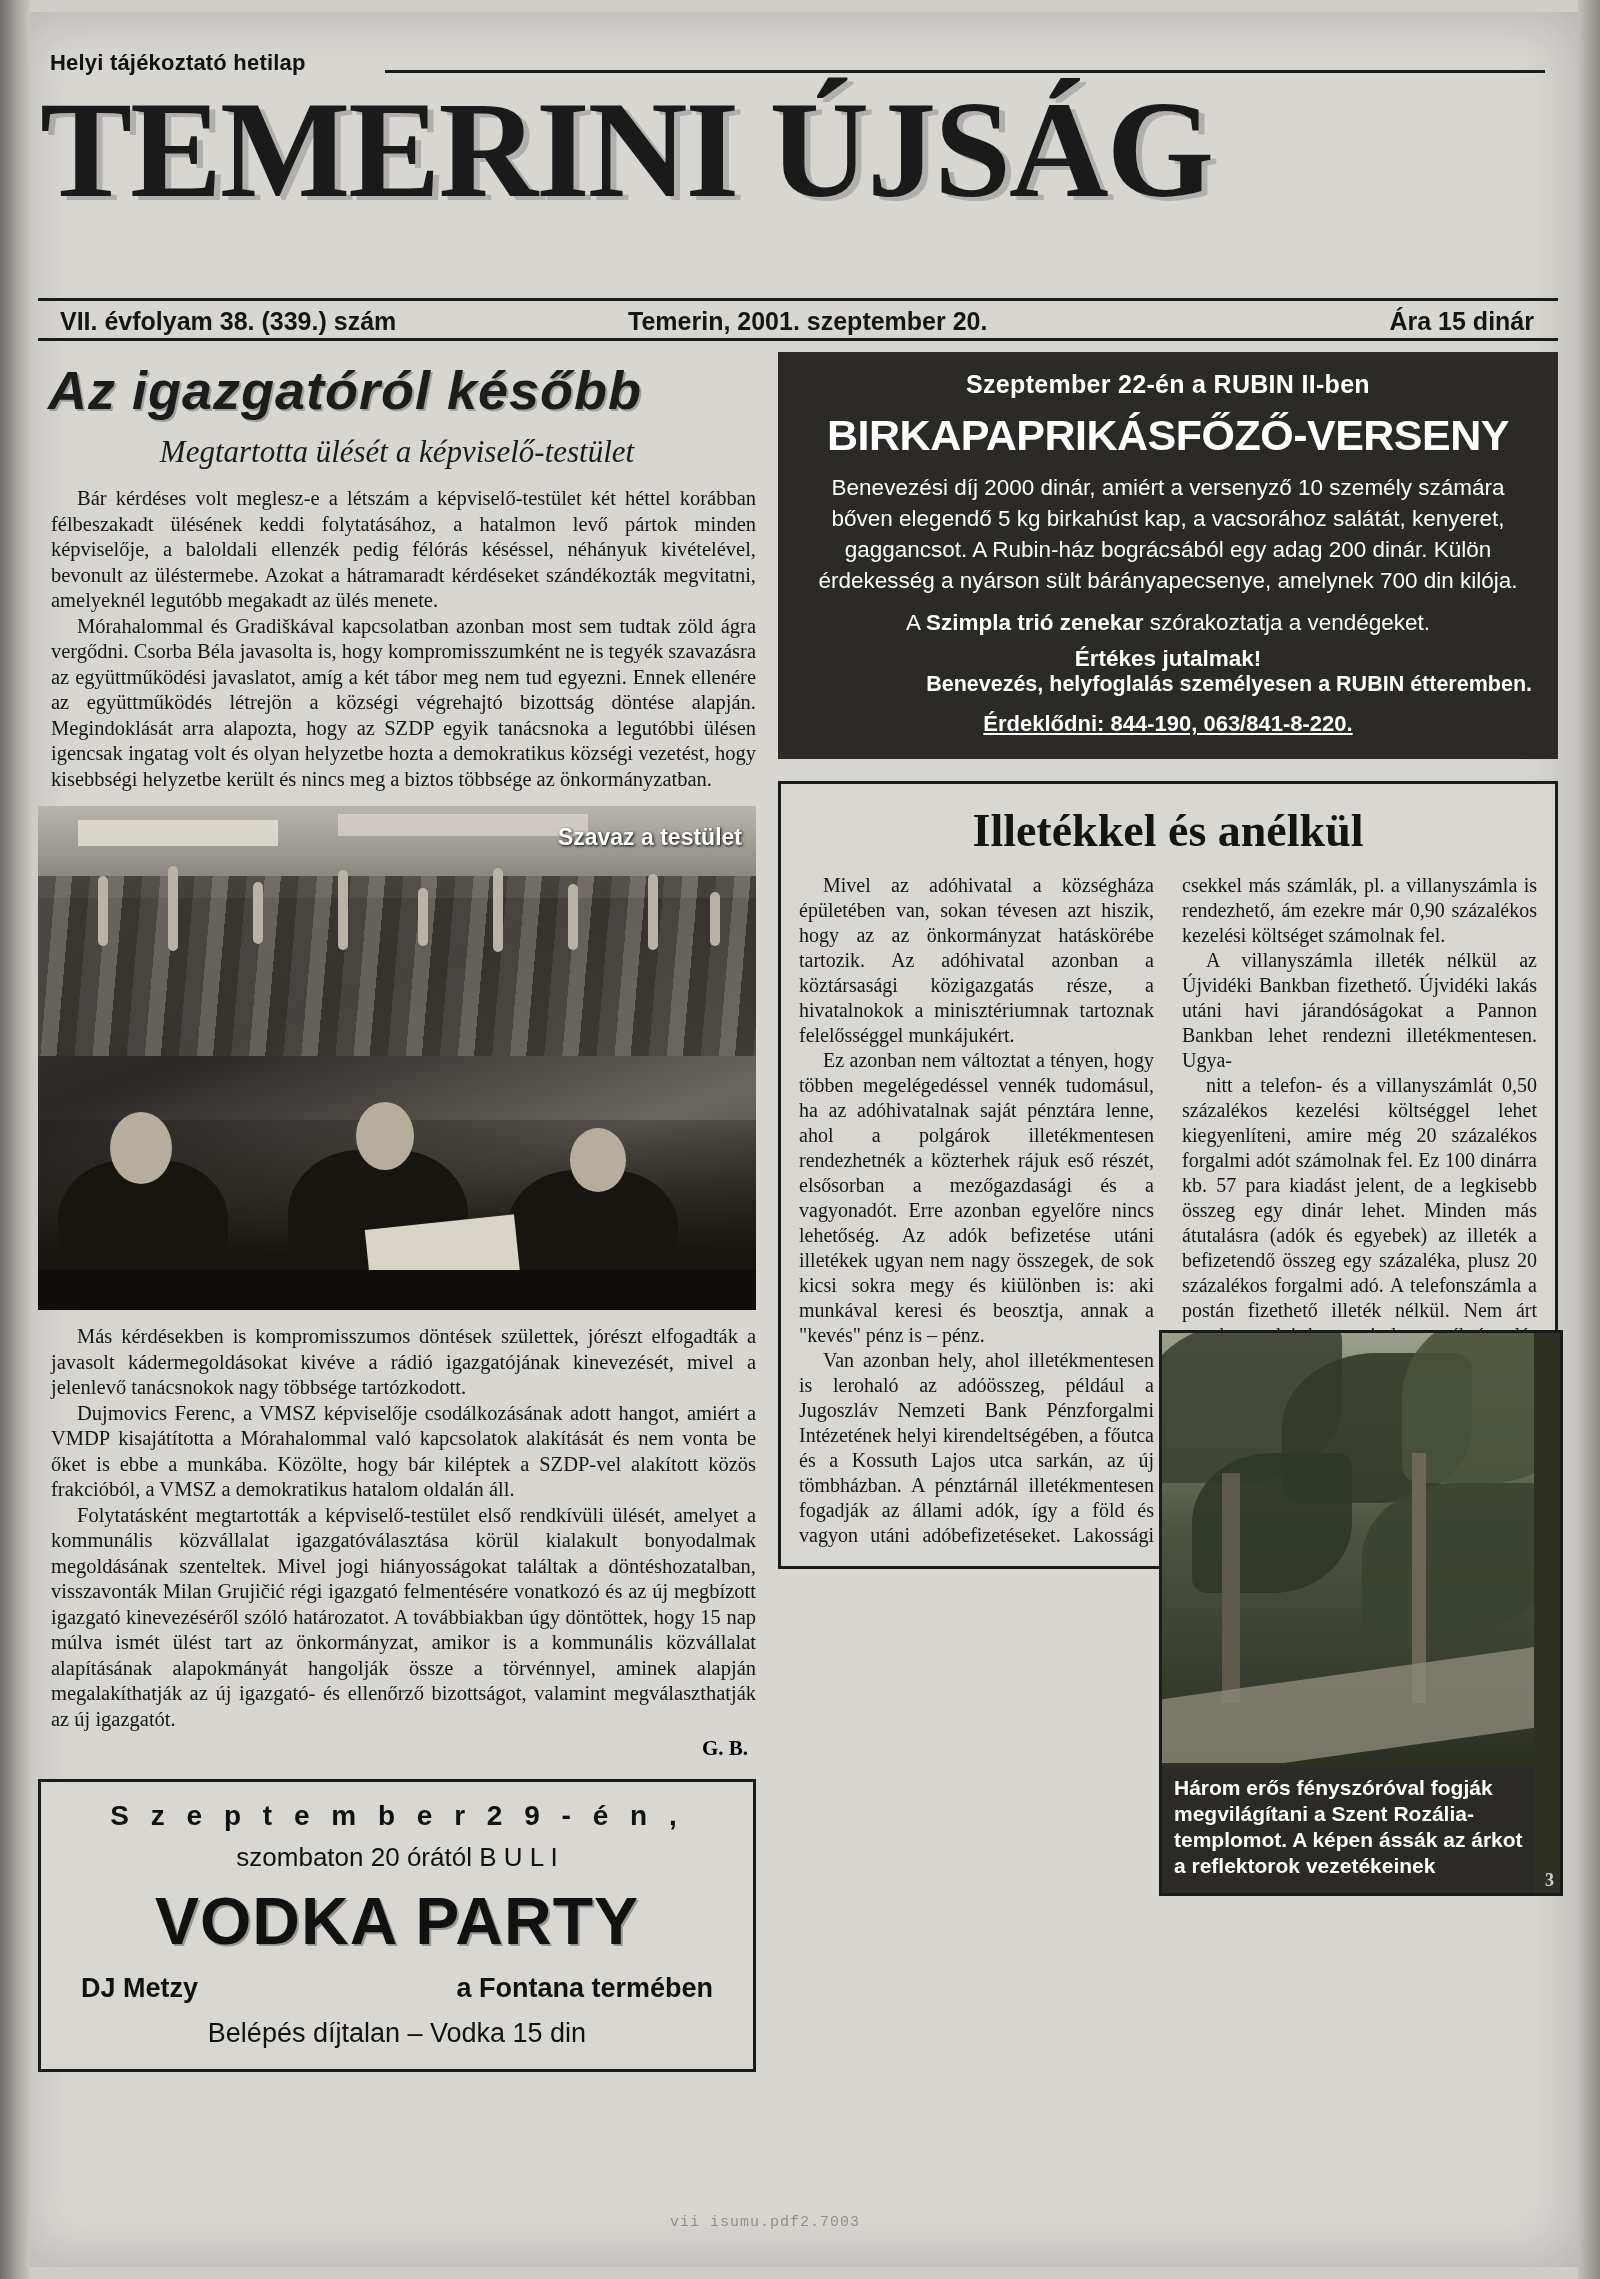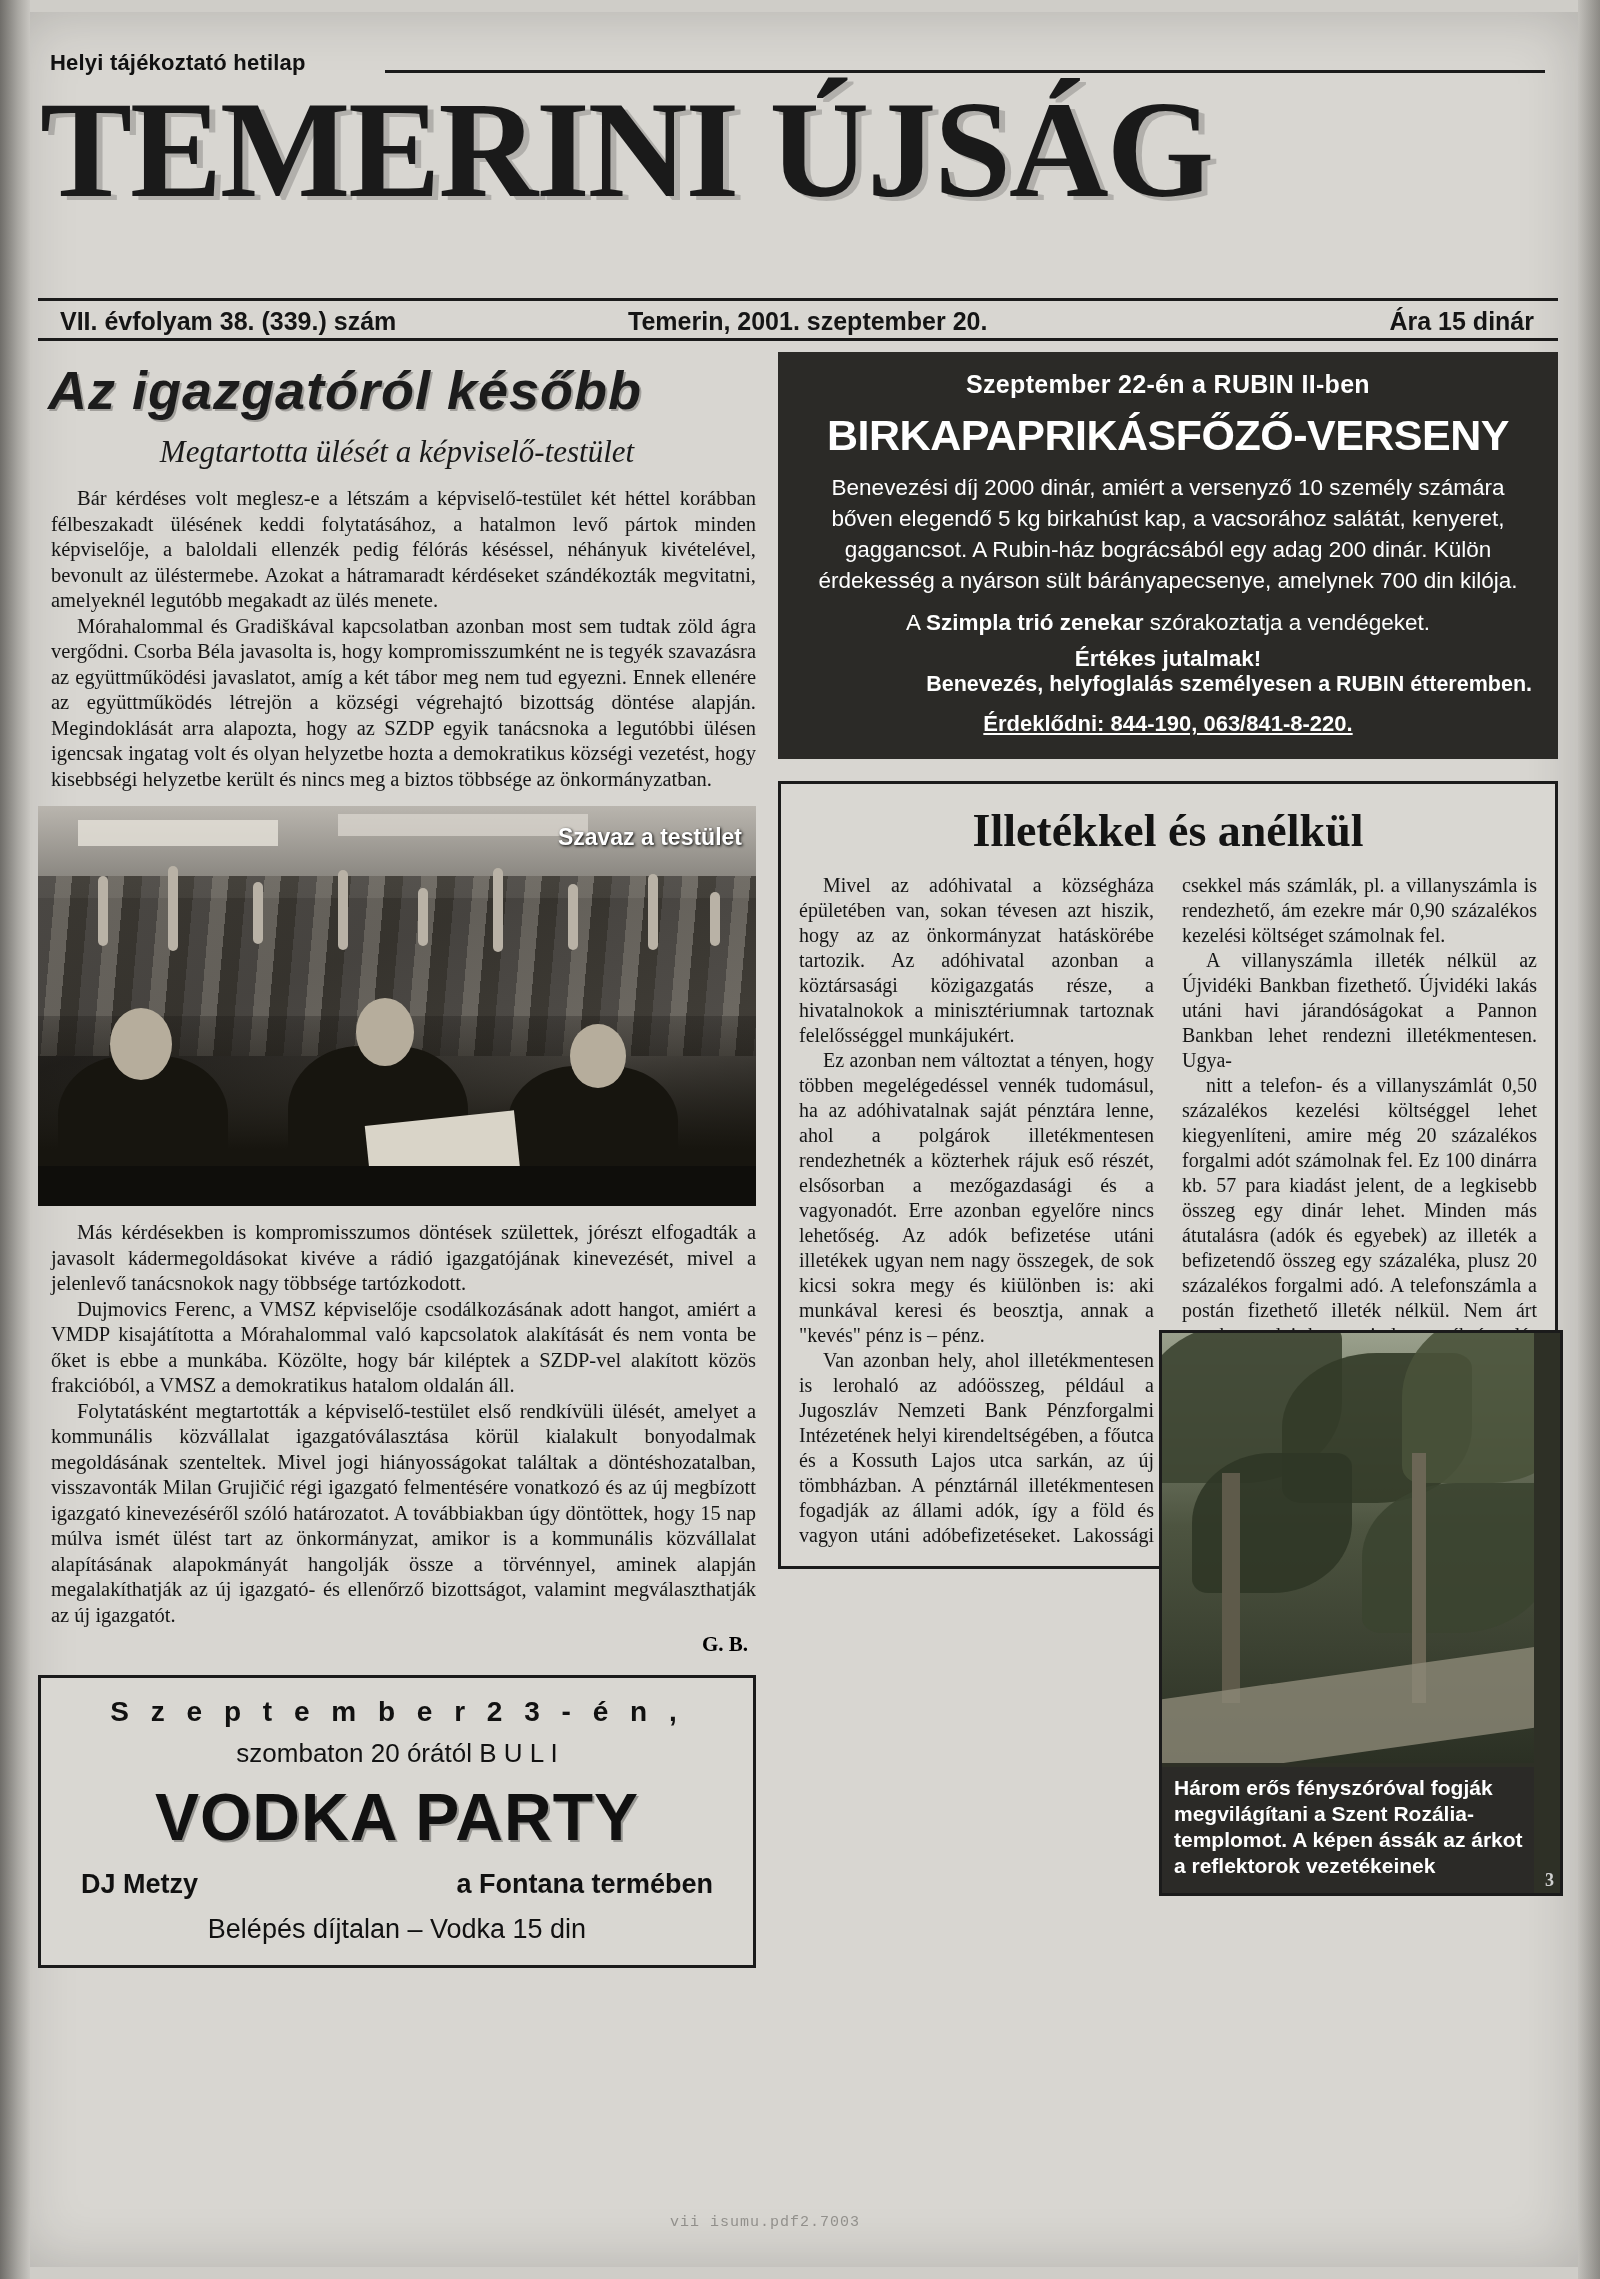--- a/index.html
+++ b/index.html
@@ -73,21 +73,21 @@
     text-align:center;margin:14px 0 16px 0;color:#1a1a1a;
   }
   .bodytext{
     font-family:"Liberation Serif",serif;font-size:20.5px;line-height:25.5px;
     text-align:justify;color:#151515;
   }
   .bodytext p{margin:0 0 0 13px;text-indent:26px;}
 
   
   .photo1{
-    position:relative;margin:14px 0 0 0;width:718px;height:400px;
+    position:relative;margin:14px 0 0 0;width:718px;height:504px;
     background:linear-gradient(160deg,#514e4a,#2a2826 40%,#6a6660 70%,#3a3734);
     overflow:hidden;
   }
   .photo1 .ceil{position:absolute;left:0;top:0;width:718px;height:92px;background:linear-gradient(180deg,#b9b5ae,#7d7a74);}
   .photo1 .ceil2{position:absolute;left:40px;top:14px;width:200px;height:26px;background:#e6e2da;opacity:.8;}
   .photo1 .ceil3{position:absolute;left:300px;top:8px;width:250px;height:22px;background:#ddd9d2;opacity:.7;}
   .photo1 .crowd{position:absolute;left:0;top:70px;width:718px;height:180px;
      background:repeating-linear-gradient(95deg,#4b4844 0 18px,#6d6962 18px 34px,#38352f 34px 52px);opacity:.85;}
   .photo1 .arms{position:absolute;left:0;top:60px;width:718px;height:150px;}
   .photo1 .arm{position:absolute;width:10px;background:#b9b2a6;border-radius:5px;}
@@ -238,21 +238,21 @@
         </div>
 
         <div class="bodytext" style="margin-top:14px;">
           <p>Más kérdésekben is kompromisszumos döntések születtek, jórészt elfogadták a javasolt kádermegoldásokat kivéve a rádió igazgatójának kinevezését, mivel a jelenlevő tanácsnokok nagy többsége tartózkodott.</p>
           <p>Dujmovics Ferenc, a VMSZ képviselője csodálkozásának adott hangot, amiért a VMDP kisajátította a Mórahalommal való kapcsolatok alakítását és nem vonta be őket is ebbe a munkába. Közölte, hogy bár kiléptek a SZDP-vel alakított közös frakcióból, a VMSZ a demokratikus hatalom oldalán áll.</p>
           <p>Folytatásként megtartották a képviselő-testület első rendkívüli ülését, amelyet a kommunális közvállalat igazgatóválasztása körül kialakult bonyodalmak megoldásának szenteltek. Mivel jogi hiányosságokat találtak a döntéshozatalban, visszavonták Milan Grujičić régi igazgató felmentésére vonatkozó és az új megbízott igazgató kinevezéséről szóló határozatot. A továbbiakban úgy döntöttek, hogy 15 nap múlva ismét ülést tart az önkormányzat, amikor is a kommunális közvállalat alapításának alapokmányát hangolják össze a törvénnyel, aminek alapján megalakíthatják az új igazgató- és ellenőrző bizottságot, valamint megválaszthatják az új igazgatót.</p>
         </div>
         <div class="sign">G. B.</div>
 
         <div class="adbox">
-          <div class="l1">S z e p t e m b e r   2 3 - é n ,</div>
+          <div class="l1">S z e p t e m b e r   2 9 - é n ,</div>
           <div class="l2">szombaton 20 órától B U L I</div>
           <div class="l3">VODKA PARTY</div>
           <div class="l4">
             <span>DJ Metzy</span>
             <span>a Fontana termében</span>
           </div>
           <div class="l5">Belépés díjtalan – Vodka 15 din</div>
         </div>
       </div>
 

